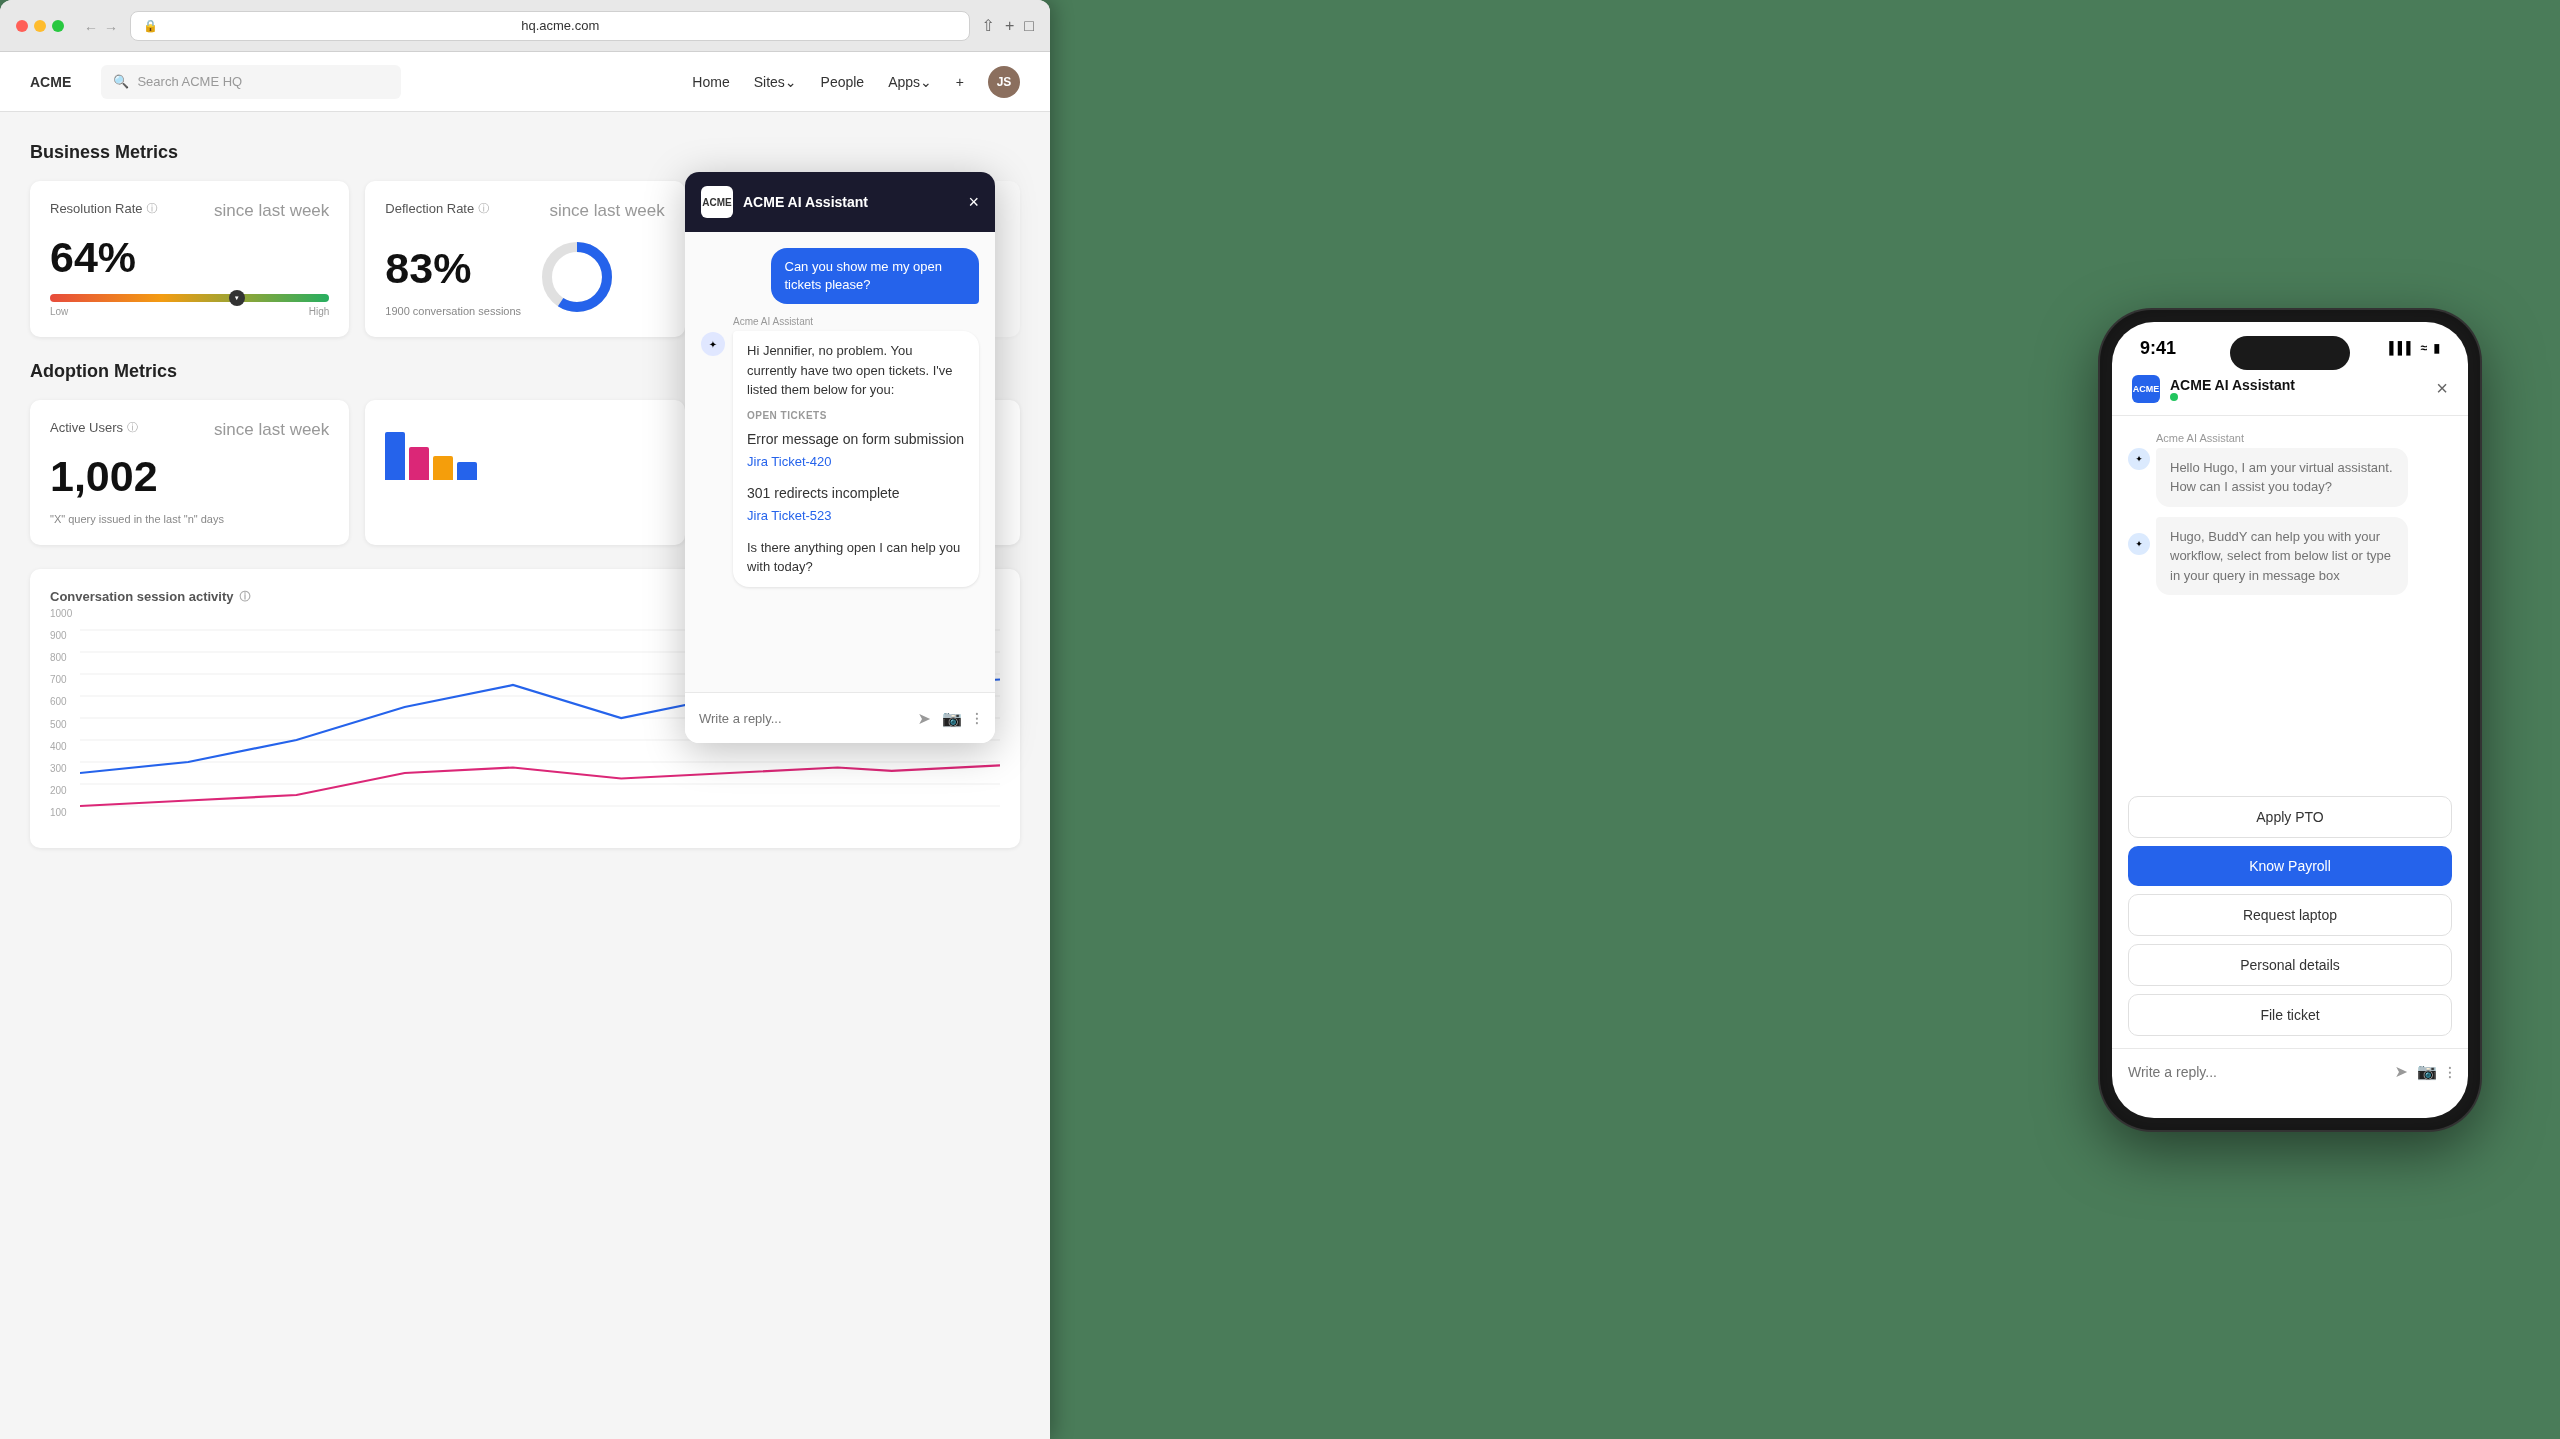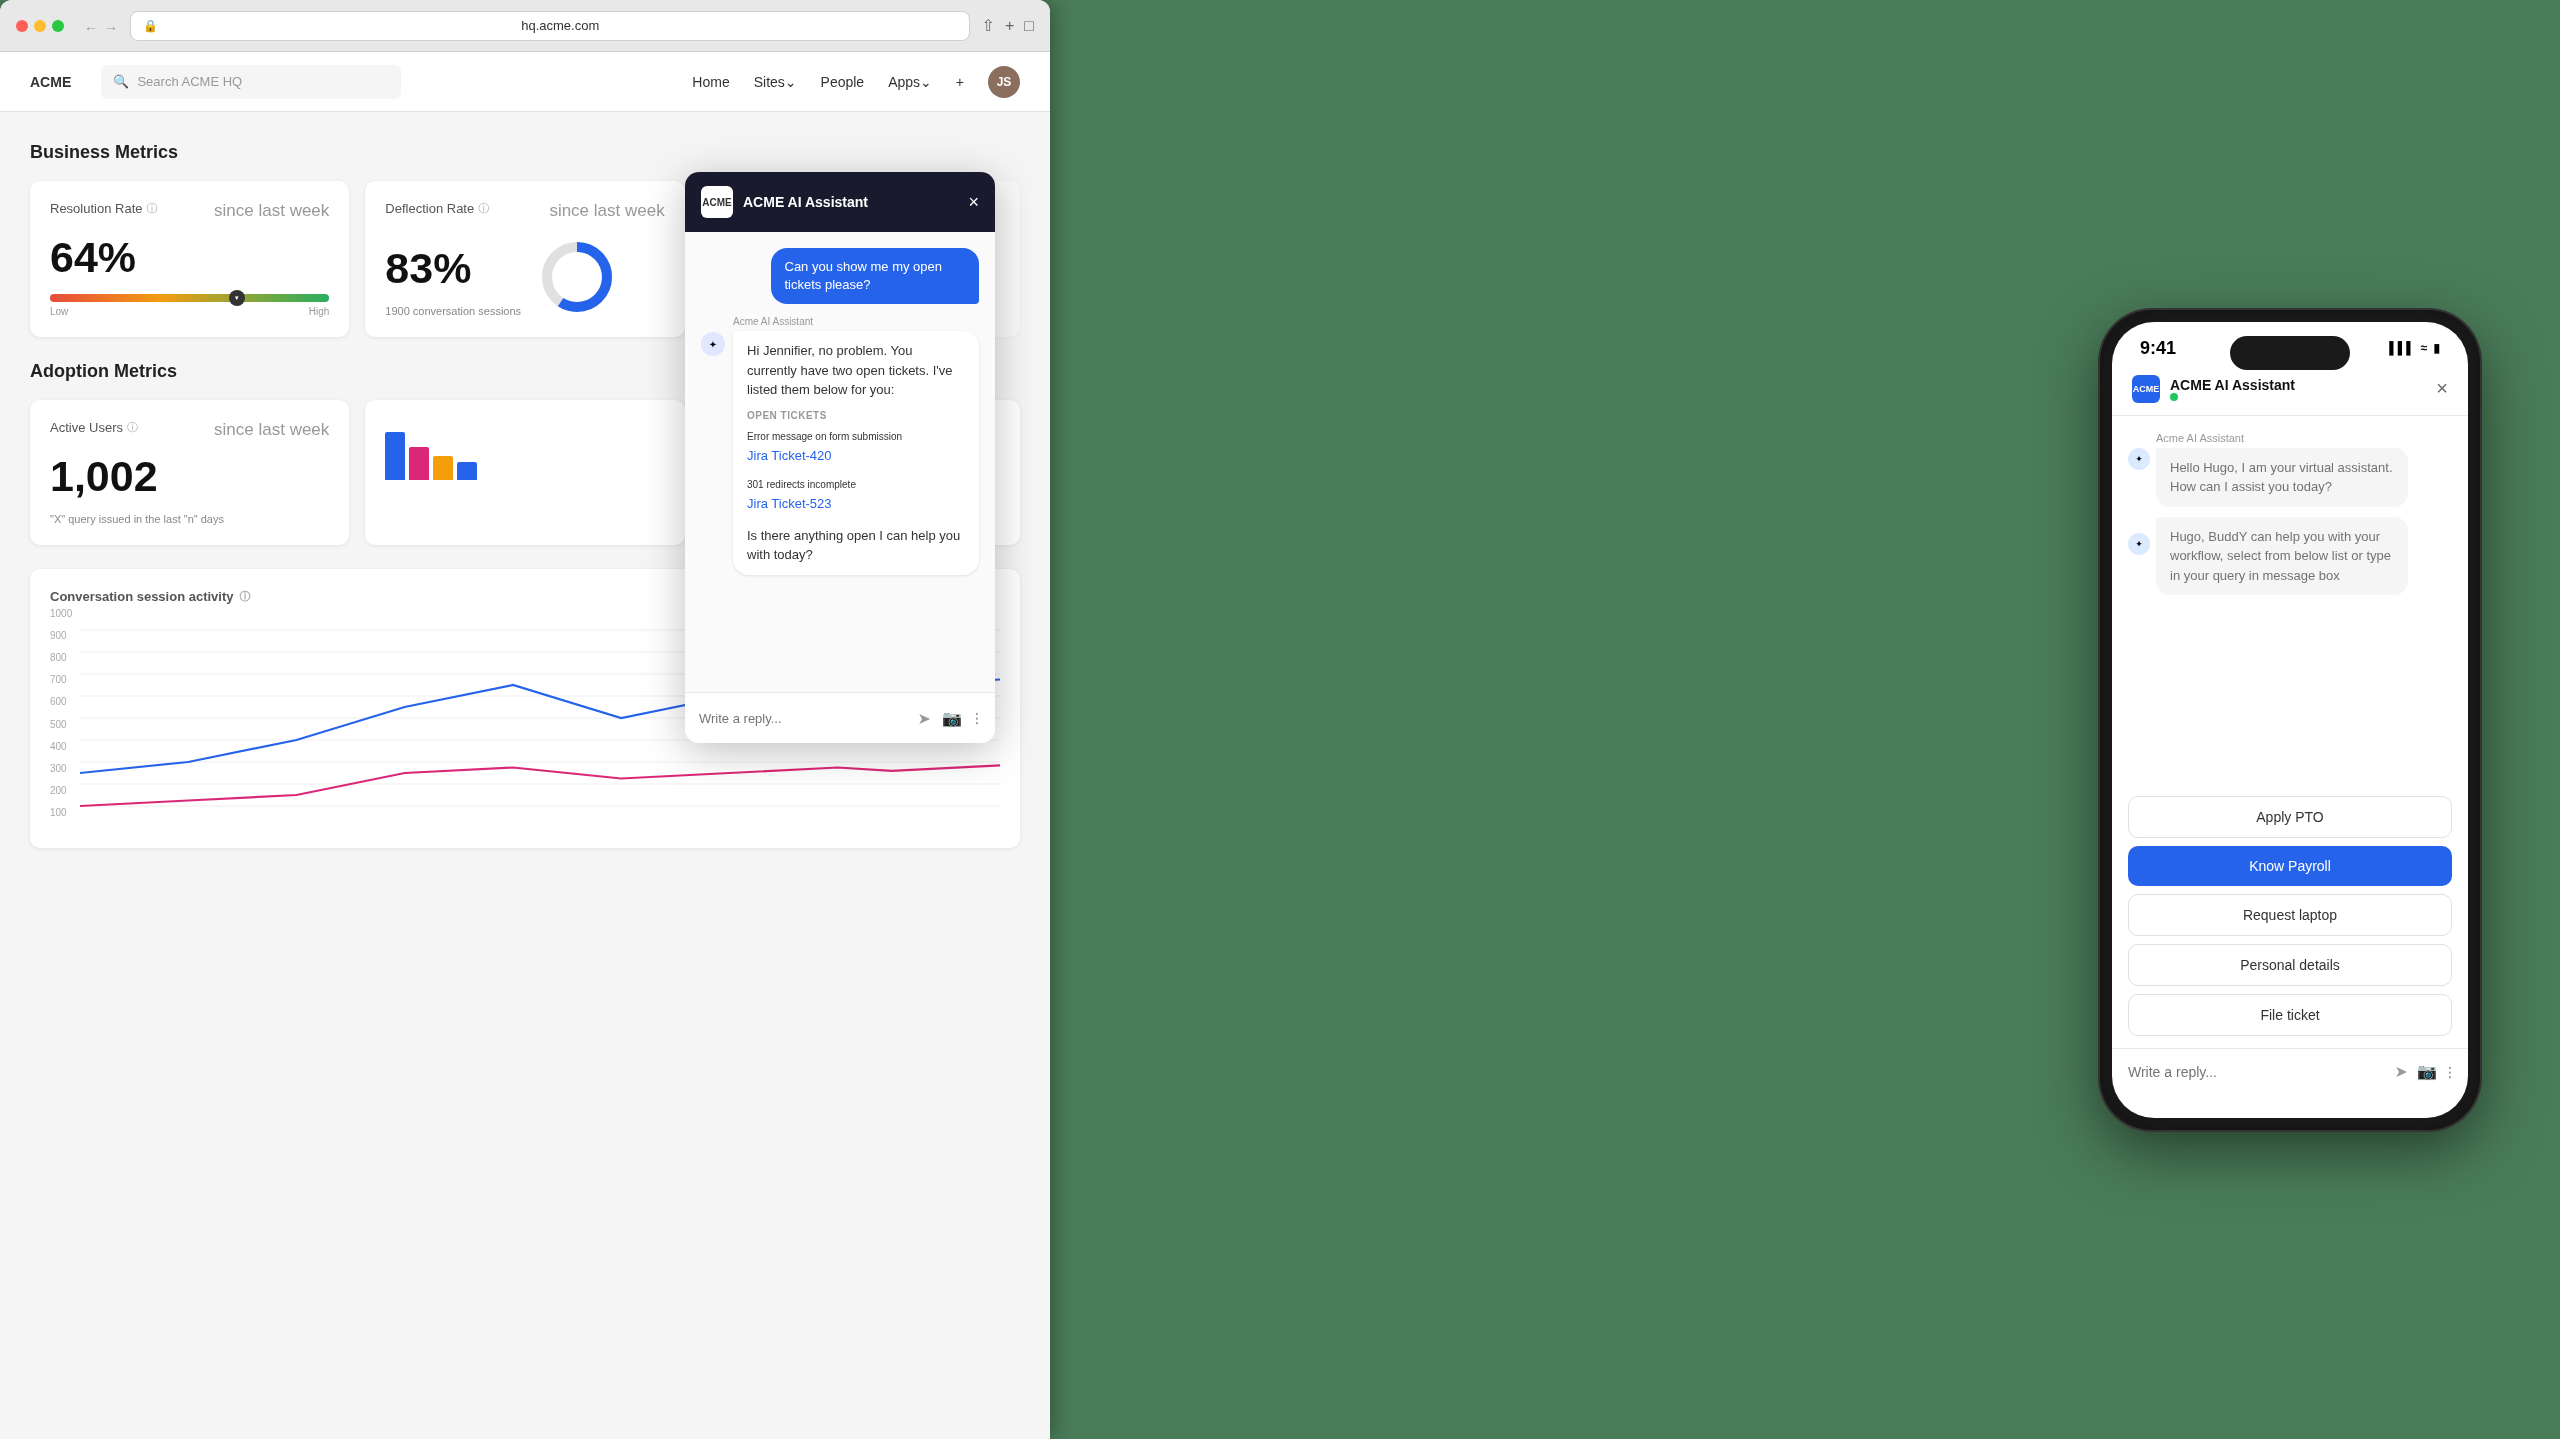--- a/index.html
+++ b/index.html
@@ -382,21 +382,21 @@
       font-weight: 600;
       letter-spacing: 0.5px;
       margin: 8px 0 6px;
     }
 
     .ticket-item {
       margin-bottom: 12px;
     }
 
     .ticket-desc {
-      font-size: 10px;
+      font-size: 14px;
       color: #333;
       margin-bottom: 2px;
     }
 
     .ticket-link {
       font-size: 13px;
       color: #2563eb;
       text-decoration: none;
     }
 

